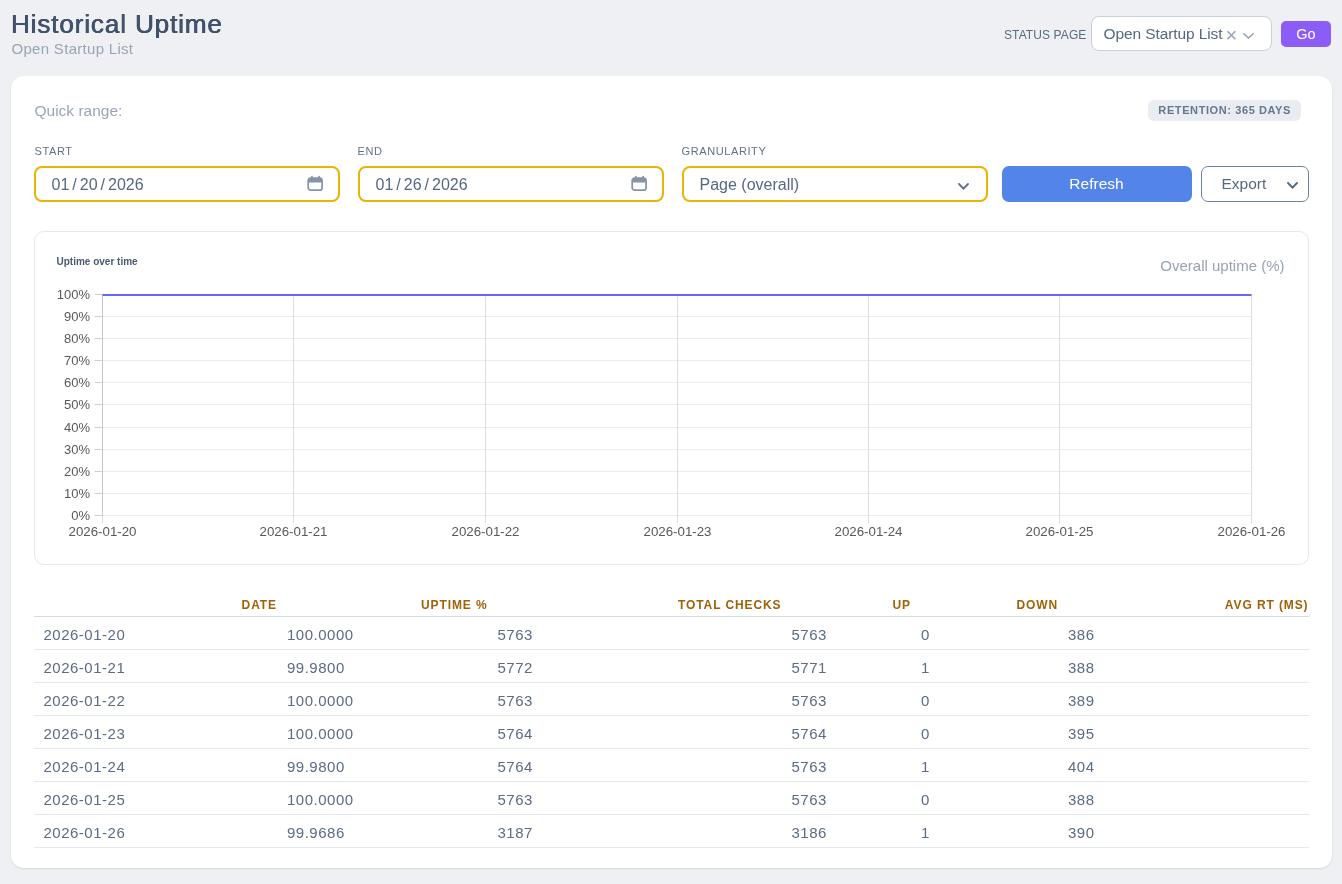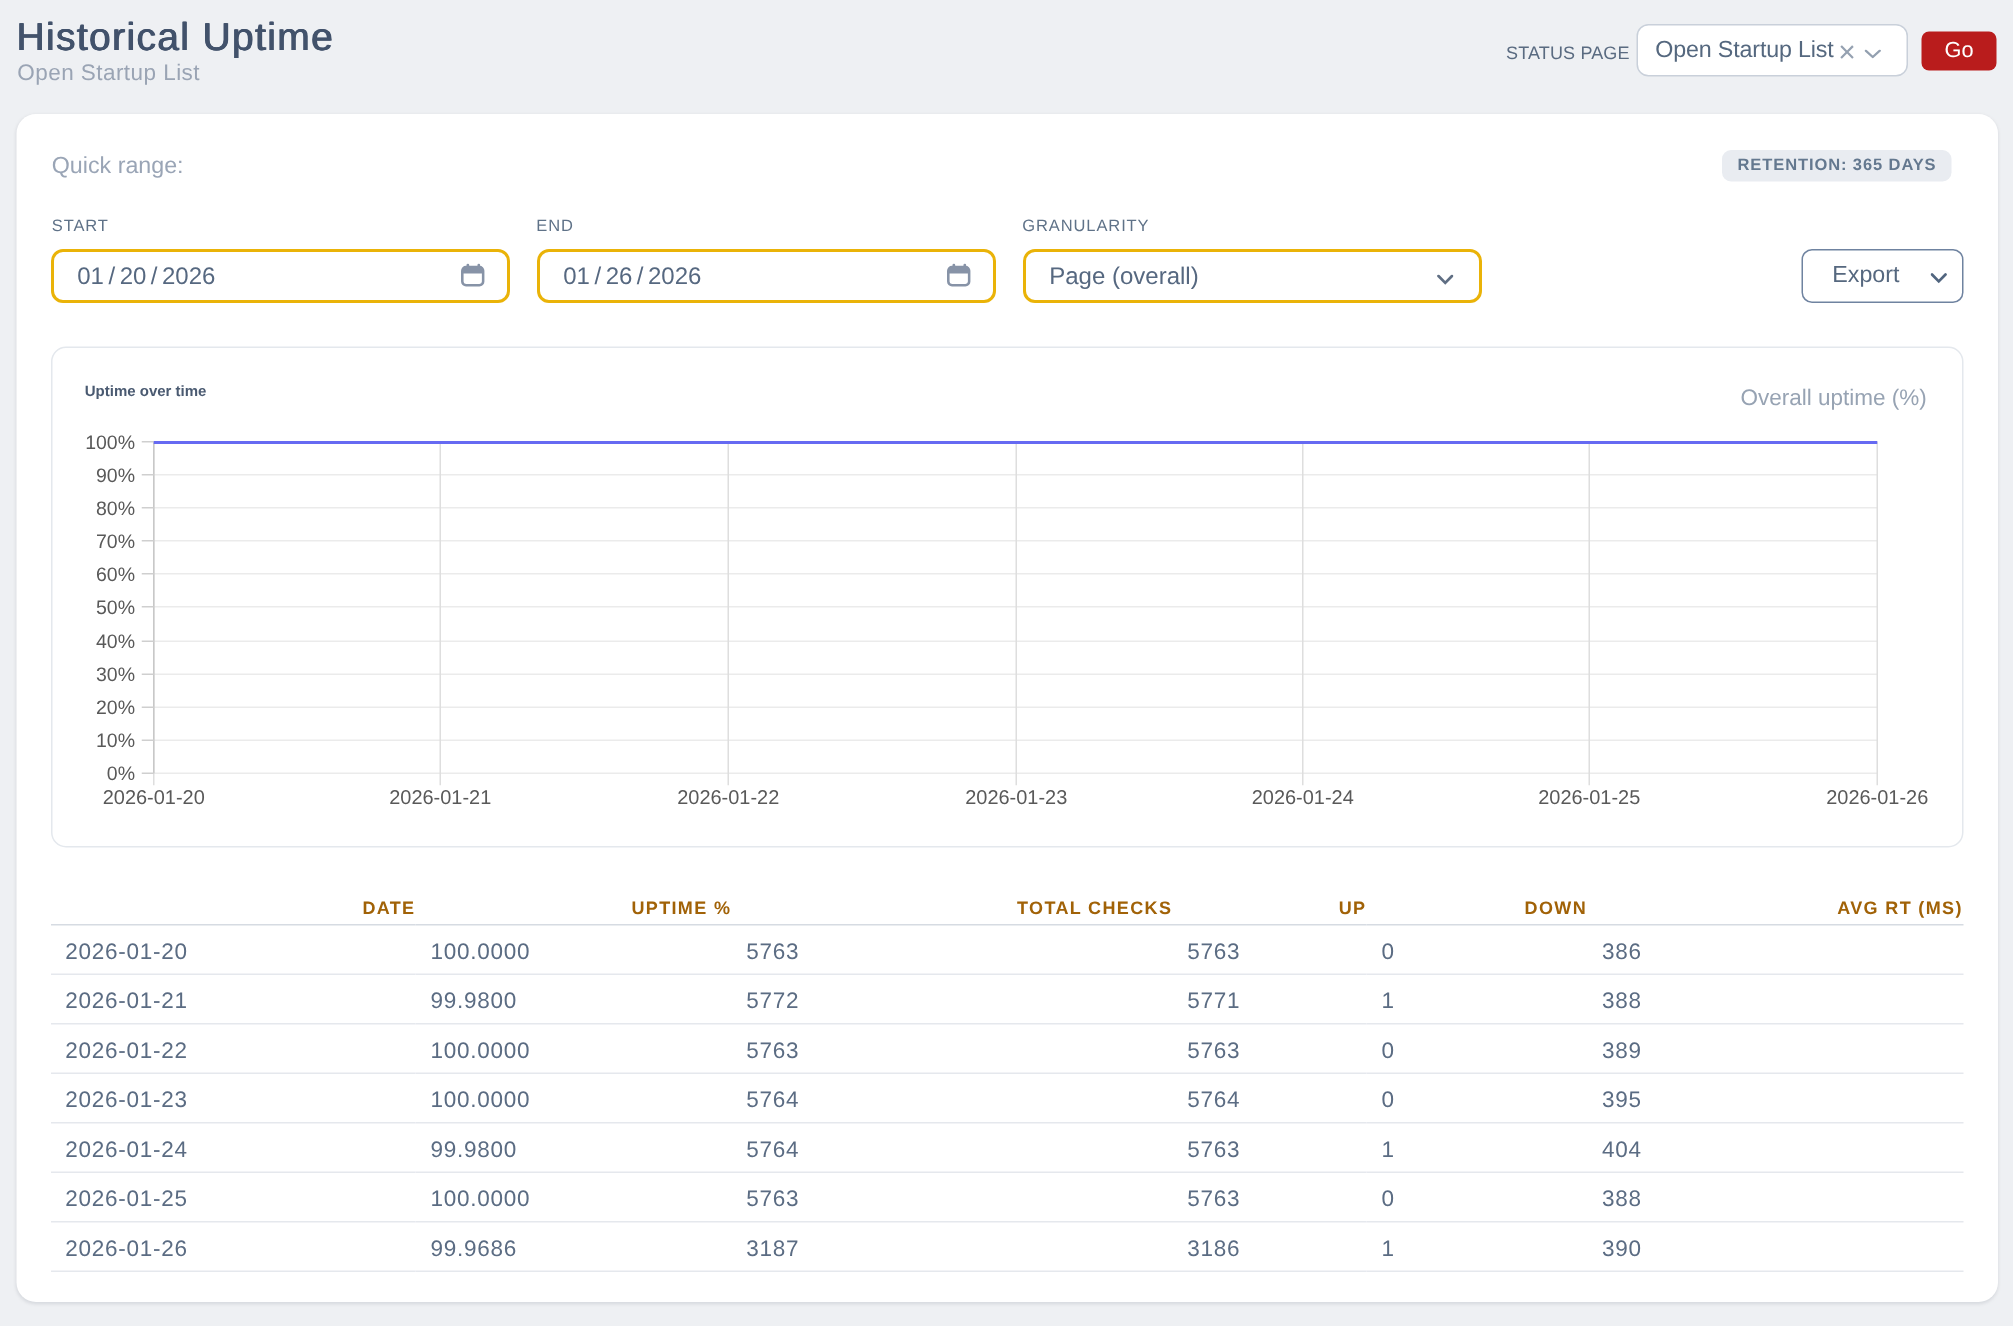--- a/index.html
+++ b/index.html
@@ -6,21 +6,21 @@
   html,body { width:1342px; height:884px; background:#eef0f3; font-family:"Liberation Sans",sans-serif; position:relative; overflow:hidden; }
   .abs { position:absolute; }
 
   
   .h1 { left:11px; top:9px; font-size:26px; font-weight:400; color:#42526b; letter-spacing:.9px; text-shadow:.35px 0 currentColor,-.35px 0 currentColor; }
   .sub { left:11.5px; top:40px; font-size:15px; color:#9aa4b4; letter-spacing:.3px; }
   .splabel { left:1004px; top:27.5px; font-size:12px; color:#5a6b81; letter-spacing:.1px; }
   .spselect { left:1091px; top:16px; width:181px; height:35px; background:#fff; border:1px solid #c9d0da; border-radius:8px; }
   .spselect .txt { position:absolute; left:11.5px; top:8px; font-size:15.5px; letter-spacing:-.1px; color:#55687f; }
   .spselect .x { position:absolute; left:133.5px; top:6.5px; font-size:20px; color:#95a1b1; }
-  .gobtn { left:1281px; top:21px; width:50px; height:26px; background:#b91c1c; border-radius:5px; color:#fff; font-size:14.5px; text-align:center; line-height:26px; }
+  .gobtn { left:1281px; top:21px; width:50px; height:26px; background:#8b5cf6; border-radius:5px; color:#fff; font-size:14.5px; text-align:center; line-height:26px; }
 
   
   .card { left:10.5px; top:76px; width:1321.5px; height:792px; background:#fff; border-radius:13px; box-shadow:0 1px 3px rgba(16,24,40,.07), 0 1px 2px rgba(16,24,40,.04); }
 
   .qrlabel { left:24px; top:26px; font-size:15.5px; color:#9aa5b6; }
   .seg { left:118px; top:22px; height:25px; display:flex; }
   .seg div { border:1px solid #7d90a9; border-left:none; font-size:15px; color:#5c6d84; text-align:center; line-height:23px; background:#fff; }
   .seg div:first-child { border-left:1px solid #7d90a9; border-radius:4px 0 0 4px; }
   .seg div:last-child { border-radius:0 4px 4px 0; }
   .badge { right:31px; top:24px; height:21px; padding:0 10px; background:#e9ecf1; border-radius:6px; font-size:11px; font-weight:700; letter-spacing:.6px; color:#64788f; line-height:21px; }
@@ -80,20 +80,21 @@
         <rect x="1.2" y="3" width="13.9" height="12.2" rx="2.5" fill="none" stroke="#8793a7" stroke-width="1.7"></rect>
         <path d="M1.2 5.5 A2.5 2.5 0 0 1 3.7 3 H12.6 A2.5 2.5 0 0 1 15.1 5.5 V7.4 H1.2 Z" fill="#8793a7"></path>
       </svg>
     </div>
     <div class="abs finput" style="left:671px">
       <span class="val">Page (overall)</span>
       <svg style="position:absolute;right:17px;top:15px" width="11" height="7" viewBox="0 0 11 7">
         <path d="M1 1 L5.5 5.6 L10 1" fill="none" stroke="#5f6e83" stroke-width="1.8" stroke-linecap="round"></path>
       </svg>
     </div>
+    <div class="abs btn-refresh">Refresh</div>
     <div class="abs btn-export">
       <span style="position:absolute;left:20px;top:8px">Export</span>
       <svg style="position:absolute;right:10px;top:15px" width="11" height="7" viewBox="0 0 11 7">
         <path d="M1 1 L5.5 5.6 L10 1" fill="none" stroke="#51657f" stroke-width="1.8" stroke-linecap="round"></path>
       </svg>
     </div>
 
     <div class="abs chartcard">
       <div class="abs ctitle">Uptime over time</div>
       <div class="abs cright">Overall uptime (%)</div>

